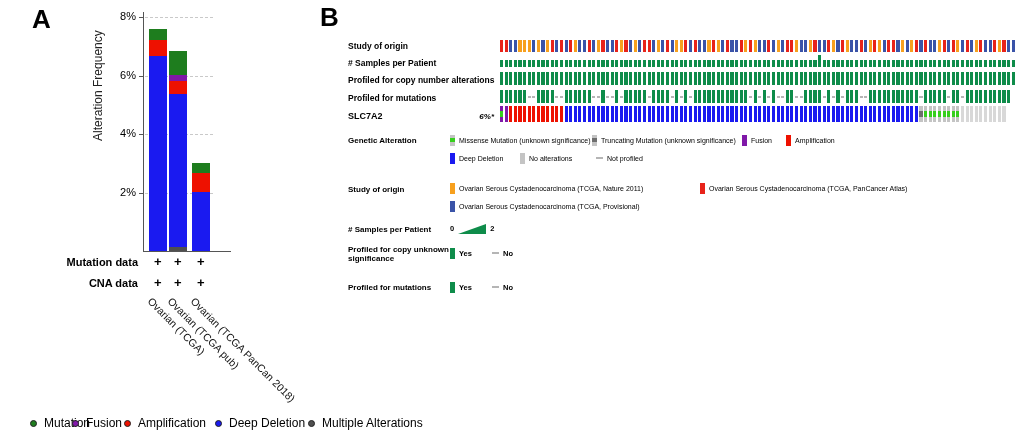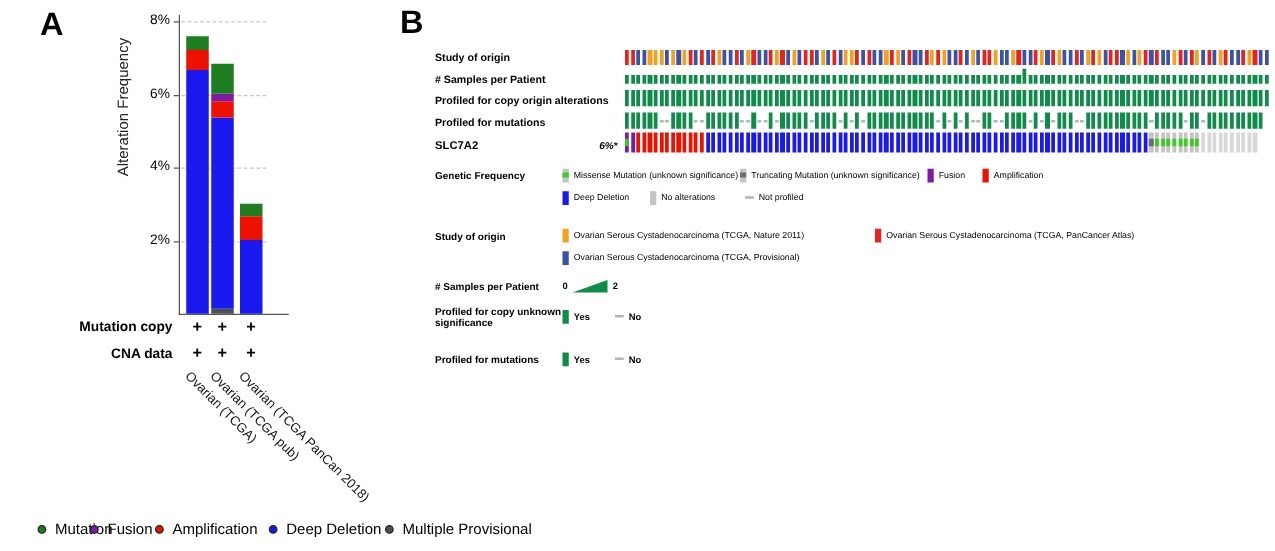--- a/index.html
+++ b/index.html
@@ -41,21 +41,21 @@
 </style>
 </head>
 <body>
 
 <div id="app">
 
   <div class="abs panel-letter" style="left:32px;top:4px;">A</div>
   <div class="abs" id="ylabel">Alteration Frequency</div>
   <div class="abs" id="axis-y"></div>
   <div class="abs" id="axis-x"></div>
-  <div class="abs row-label-a" style="left:38px;top:256px;">Mutation copy</div>
+  <div class="abs row-label-a" style="left:38px;top:256px;">Mutation data</div>
   <div class="abs row-label-a" style="left:38px;top:277px;">CNA data</div>
   <div id="panelA-dynamic">
       <div class="abs gridline" style="left: 145px; top: 17.4px; width: 68px; height: 0px;"></div>
       <div class="abs ytick-mark" style="left: 139px; top: 17.4px;"></div>
       <div class="abs ytick-label" style="left: 96px; top: 10.4px;">8%</div>
       <div class="abs gridline" style="left: 145px; top: 75.8px; width: 68px; height: 0px;"></div>
       <div class="abs ytick-mark" style="left: 139px; top: 75.8px;"></div>
       <div class="abs ytick-label" style="left: 96px; top: 68.8px;">6%</div>
       <div class="abs gridline" style="left: 145px; top: 134.2px; width: 68px; height: 0px;"></div>
       <div class="abs ytick-mark" style="left: 139px; top: 134.2px;"></div>
@@ -97,28 +97,28 @@
     <div class="abs leg-item" style="left:124px;top:416px;">
       <span class="leg-dot" style="background: rgb(238, 17, 0);"></span>
       <span class="leg-txt">Amplification</span>
     </div>
     <div class="abs leg-item" style="left:215px;top:416px;">
       <span class="leg-dot" style="background: rgb(26, 26, 240);"></span>
       <span class="leg-txt">Deep Deletion</span>
     </div>
     <div class="abs leg-item" style="left:308px;top:416px;">
       <span class="leg-dot" style="background: rgb(79, 79, 79);"></span>
-      <span class="leg-txt">Multiple Provisional</span>
+      <span class="leg-txt">Multiple Alterations</span>
     </div>
   </div>
 
   <div class="abs panel-letter" style="left:320px;top:2px;">B</div>
   <div class="abs track-label" style="left:348px;top:41px;">Study of origin</div>
   <div class="abs track-label" style="left:348px;top:58px;"># Samples per Patient</div>
-  <div class="abs track-label" style="left:348px;top:75px;">Profiled for copy origin alterations</div>
+  <div class="abs track-label" style="left:348px;top:75px;">Profiled for copy number alterations</div>
   <div class="abs track-label" style="left:348px;top:93px;">Profiled for mutations</div>
   <div class="abs track-label" style="left:348px;top:111px;font-size:9px;">SLC7A2</div>
   <div class="abs gene-pct" style="left:472px;top:112px;">6%*</div>
 
   <div class="abs track" id="track-study" style="left:500px;top:40px;height:12px;">
       <div class="cell" style="background: rgb(232, 35, 26); height: 12px;"></div>
       <div class="cell" style="background: rgb(232, 35, 26); height: 12px;"></div>
       <div class="cell" style="background: rgb(58, 83, 168); height: 12px;"></div>
       <div class="cell" style="background: rgb(58, 83, 168); height: 12px;"></div>
       <div class="cell" style="background: rgb(247, 160, 30); height: 12px;"></div>
@@ -753,21 +753,21 @@
       <div class="cell" style="background: rgb(216, 216, 216); height: 16px;"></div>
       <div class="cell" style="background: rgb(216, 216, 216); height: 16px;"></div>
       <div class="cell" style="background: rgb(216, 216, 216); height: 16px;"></div>
       <div class="cell" style="background: rgb(216, 216, 216); height: 16px;"></div>
       <div class="cell" style="background: rgb(216, 216, 216); height: 16px;"></div>
       <div class="cell" style="background: rgb(216, 216, 216); height: 16px;"></div>
       <div class="cell" style="background: rgb(216, 216, 216); height: 16px;"></div>
       <div class="cell" style="background: rgb(216, 216, 216); height: 16px;"></div>
     </div>
 
-  <div class="abs bleg-label" style="left:348px;top:136px;">Genetic Frequency</div>
+  <div class="abs bleg-label" style="left:348px;top:136px;">Genetic Alteration</div>
   <div class="abs bleg-item" style="left:450px;top:134px;">
     <span class="bleg-glyph" style="background:#c4c4c4;">
         <span class="band" style="background: rgb(54, 207, 29);"></span>
       </span>
     <span class="bleg-txt">Missense Mutation (unknown significance)</span>
   </div>
   <div class="abs bleg-item" style="left:592px;top:134px;">
     <span class="bleg-glyph" style="background:#c4c4c4;">
         <span class="band" style="background: rgb(110, 110, 110);"></span>
       </span>

